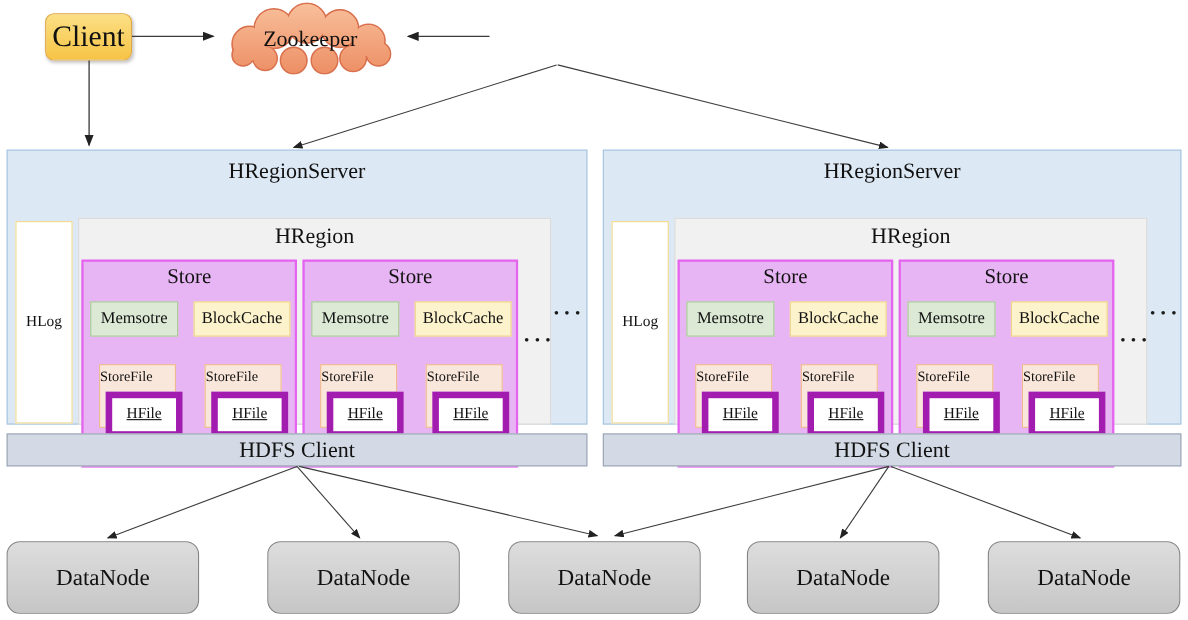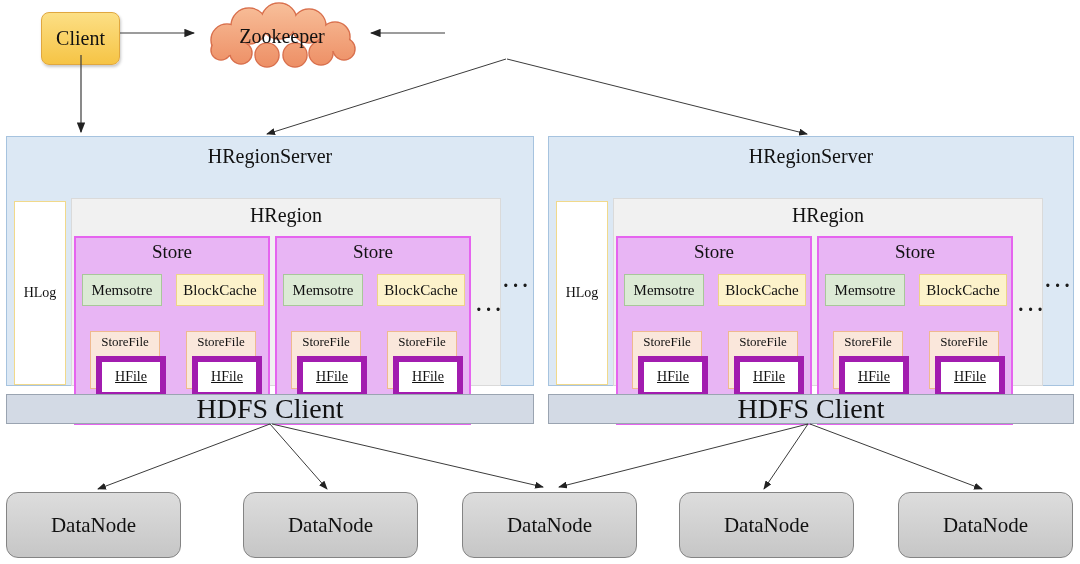--- a/index.html
+++ b/index.html
@@ -5,21 +5,21 @@
   html,body{margin:0;padding:0;background:#ffffff;}
   .stage{
     position:relative;width:1080px;height:564px;background:#ffffff;overflow:hidden;
     font-family:"Liberation Serif","DejaVu Serif",serif;color:#111;
   }
   .abs{position:absolute;box-sizing:border-box;}
   .center{display:flex;align-items:center;justify-content:center;}
 
   
   .client{
-    left:41px;top:12px;width:79px;height:53px;font-size:20px;
+    left:41px;top:12px;width:79px;height:43px;font-size:27px;
     background:linear-gradient(#FCDF85,#F6C445);
     border:1px solid #E0A73F;border-radius:8px;
     box-shadow:1px 2px 3px rgba(0,0,0,.22);
   }
   .master{
     left:445px;top:9px;width:121px;height:49px;font-size:20px;
     background:linear-gradient(#FFD65C,#F0A800);
     border:1px solid #D79600;border-radius:10px;
     box-shadow:2px 3px 5px rgba(0,0,0,.32);
   }
@@ -37,28 +37,28 @@
   .hregion-title{position:absolute;top:5px;left:0;right:0;text-align:center;font-size:20px;}
   .store{top:37px;width:196px;height:189px;background:#E8B5F4;border:2px solid #E564EF;}
   .store-a{left:2px;}
   .store-b{left:203px;}
   .store-title{position:absolute;top:3px;left:0;right:0;text-align:center;font-size:19px;}
   .mem{left:6px;top:36px;width:80px;height:32px;background:#DCEAD5;border:1px solid #A8C79A;font-size:15px;}
   .bc{left:100px;top:36px;width:88px;height:32px;background:#FCF2CB;border:1px solid #EDD488;font-size:15px;}
   .sf{top:93px;width:70px;height:58px;background:#FAE7DB;border:1px solid #EFB98F;font-size:13px;}
   .sf-a{left:14px;}
   .sf-b{left:110px;}
-  .sf-label{position:absolute;top:2px;left:0;right:0;text-align:center;}
+  .sf-label{position:absolute;top:2px;left:0;right:0;text-align:left;}
   .hfile{position:absolute;left:5px;top:24px;width:58px;height:30px;background:#ffffff;border:6px solid #a21caf;font-size:14px;text-decoration:underline;}
   .dots{position:absolute;font-size:20px;font-weight:bold;letter-spacing:3px;color:#1a1a1a;text-align:center;}
   .dots-hregion{left:398px;top:99px;width:40px;}
   .dots-server{left:492px;top:137px;width:36px;}
 
   
-  .hdfs{top:394px;height:30px;background:#D3DAE5;border:1px solid #9AA4B1;font-size:28px;}
+  .hdfs{top:394px;height:30px;background:#D3DAE5;border:1px solid #9AA4B1;font-size:20px;}
   #hdfs1{left:6px;width:528px;}
   #hdfs2{left:548px;width:526px;}
   .dn{top:492px;width:175px;height:66px;font-size:21px;
       background:linear-gradient(#DDDDDD,#C6C6C6);
       border:1.5px solid #848484;border-radius:12px;text-align:right;}
   #dn1{left:6px;} #dn2{left:243px;} #dn3{left:462px;} #dn4{left:679px;} #dn5{left:898px;}
 
   .arrows{position:absolute;left:0;top:0;z-index:10;pointer-events:none;}
 </style>
 </head>

